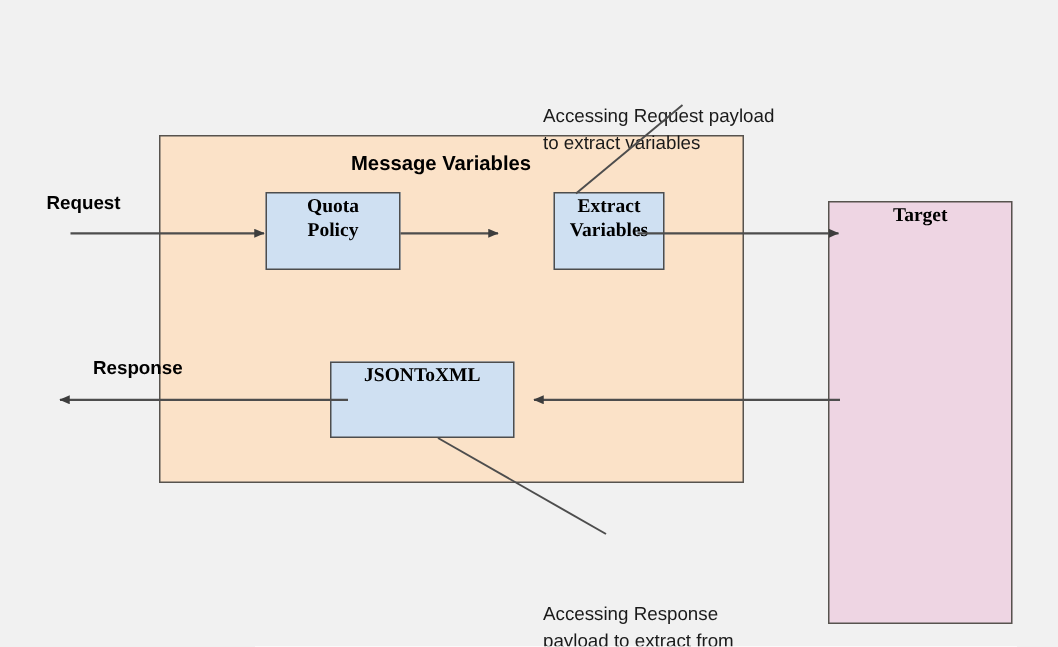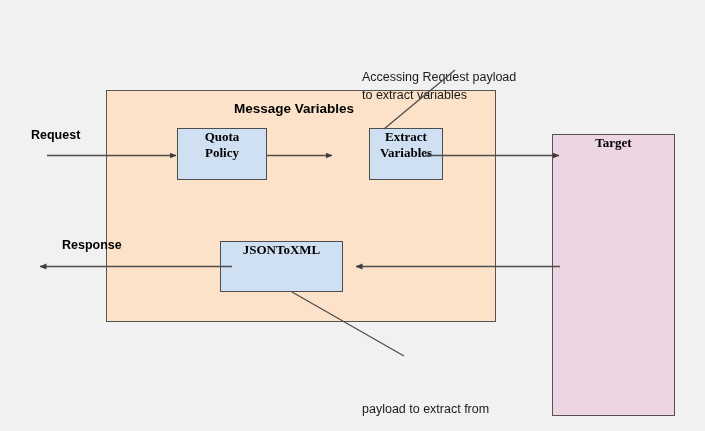--- a/index.html
+++ b/index.html
@@ -111,20 +111,21 @@
   <div class="edge-label" style="left:31px; top:128px;">Request</div>
 
   <div class="edge-label" style="left:18px; top:238px;padding-left:44px;">Response</div>
 
   <div class="annotation" style="left:362px; top:32px;">
     <div>Accessing Request payload</div>
     <div>to extract variables</div>
   </div>
 
   <div class="annotation" style="left:362px; top:364px;">
+    <div>Accessing Response</div>
     <div>payload to extract from</div>
   </div>
 
   <svg class="layer" viewBox="0 0 705 431">
     <defs>
       <marker id="arrow-right" markerWidth="7" markerHeight="7" refX="6.5" refY="3" orient="auto" markerUnits="userSpaceOnUse">
         <path d="M0,0 L7,3 L0,6 z" fill="#3d3d3d"></path>
       </marker>
       <marker id="arrow-left" markerWidth="7" markerHeight="7" refX="6.5" refY="3" orient="auto" markerUnits="userSpaceOnUse">
         <path d="M0,0 L7,3 L0,6 z" fill="#3d3d3d"></path>

